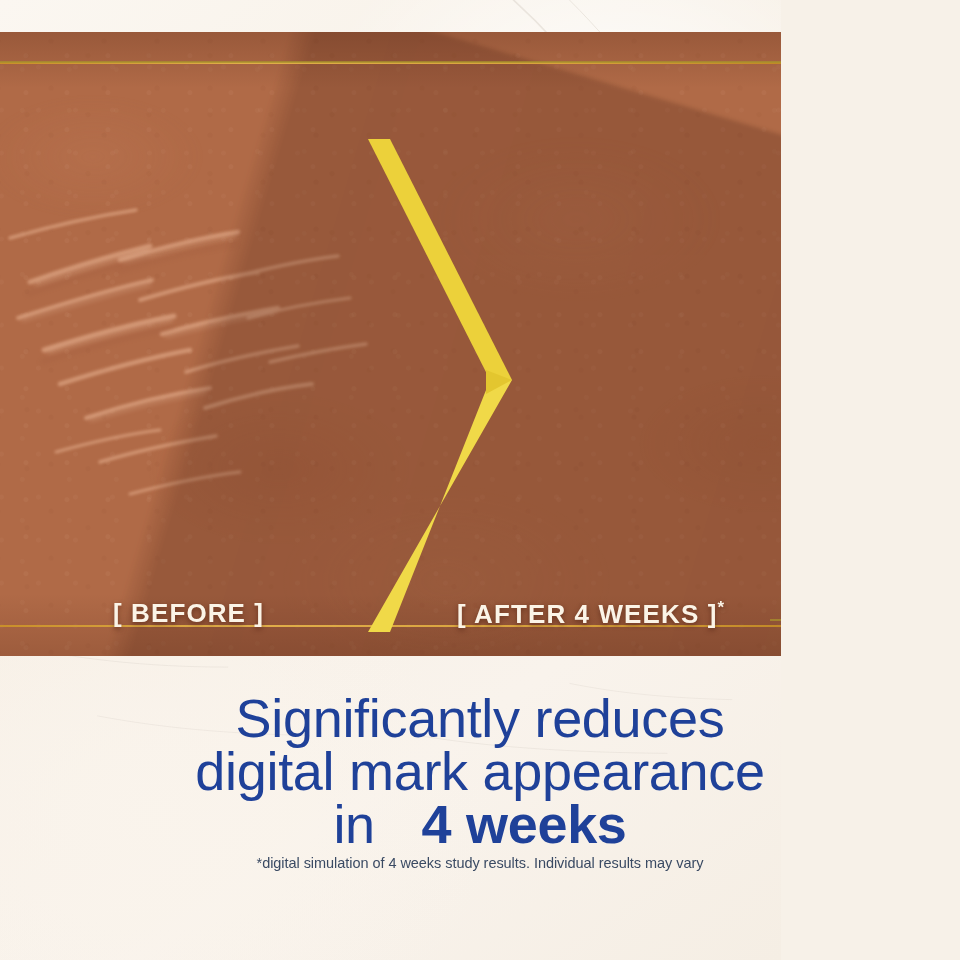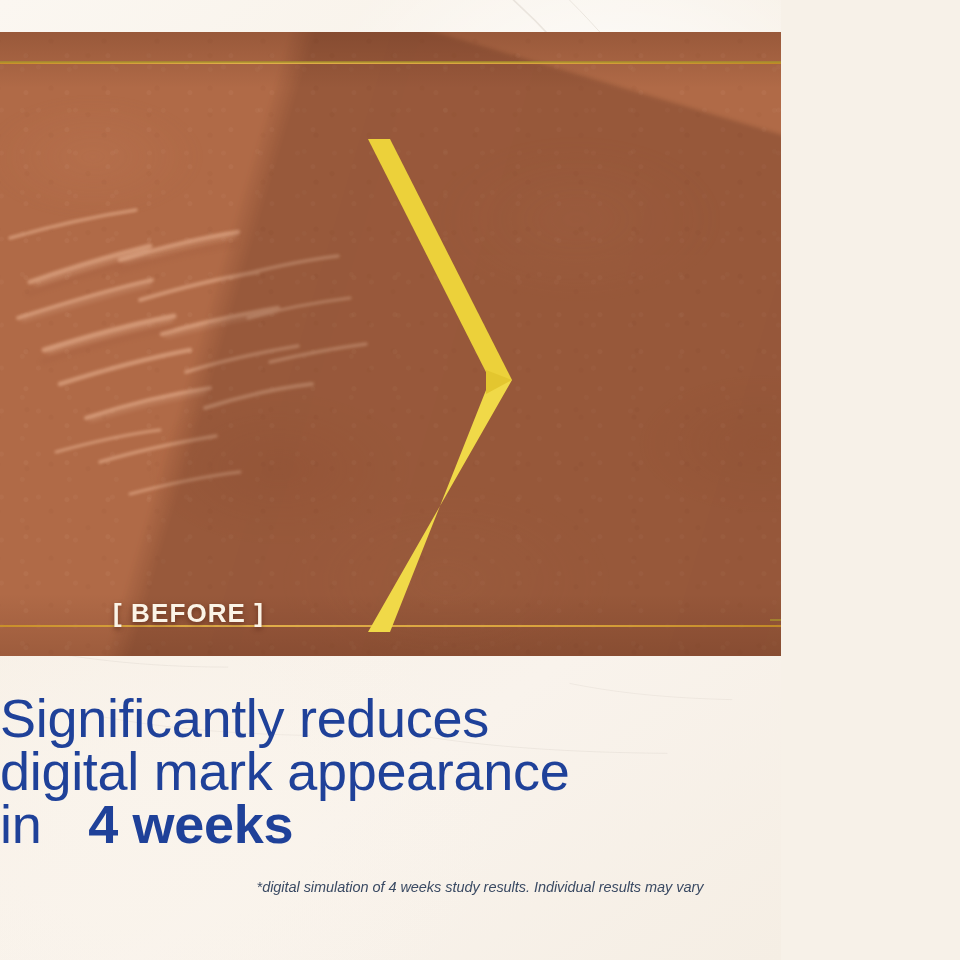--- a/index.html
+++ b/index.html
@@ -134,40 +134,39 @@
 
   
   .gold-outline { position: absolute; left: 0; top: 0; width: 960px; height: 700px; pointer-events: none; }
 
   
   .headline {
     position: absolute;
     left: 0;
     top: 692px;
     width: 960px;
-    text-align: left;
+    text-align: center;
     color: #1f4199;
     font-size: 54px;
     line-height: 53px;
     font-weight: 400;
     letter-spacing: -0.3px;
   }
   .headline .l3 { display: block; }
   .headline b { font-weight: 700; margin-left: 32px; }
 
   .disclaimer {
     position: absolute;
     left: 0;
-    top: 879px;
+    top: 855px;
     width: 960px;
     text-align: center;
     color: #3a4a63;
     font-size: 14.5px;
     letter-spacing: -0.05px;
-    font-style: italic;
   }
 </style>
 </head>
 <body>
 
 <div id="ad">
 
   <svg class="veins" viewBox="0 0 960 960" preserveAspectRatio="none">
     <g stroke="#ddd6cd" fill="none" stroke-linecap="round" opacity="0.55">
       <path d="M620 -10 C 700 60, 760 140, 805 235" stroke-width="2"></path>
@@ -243,20 +242,21 @@
     <div class="rule top"></div>
     <div class="rule bot"></div>
 
     <svg class="chevron" viewBox="0 0 160 535" preserveAspectRatio="none">
       <polygon points="8,37 30,37 152,278 130,278" fill="#ecd13a"></polygon>
       <polygon points="152,278 130,278 30,530 8,530" fill="#f0d948"></polygon>
       <polygon points="126,268 152,278 126,292" fill="#e3c62f"></polygon>
     </svg>
 
     <div class="cap cap-before">[ BEFORE ]</div>
+    <div class="cap cap-after"><span>[ AFTER 4 WEEKS ]</span><span class="ast">*</span></div>
   </div>
 
   <svg class="gold-outline" viewBox="0 0 960 700" preserveAspectRatio="none">
 
     <path d="M0 62 L 805 62 L 942 272 L 942 420 L 815 620 L 770 620" fill="none" stroke="#a8912c" stroke-width="1.6"></path>
 
     <polygon points="818,28 862,28 896,150 852,150" fill="#d9b012"></polygon>
     <polygon points="818,28 862,28 896,150 852,150" fill="url(#bg1)"></polygon>
 
     <polygon points="886,548 848,672 806,672 844,548" fill="#dcb417"></polygon>

